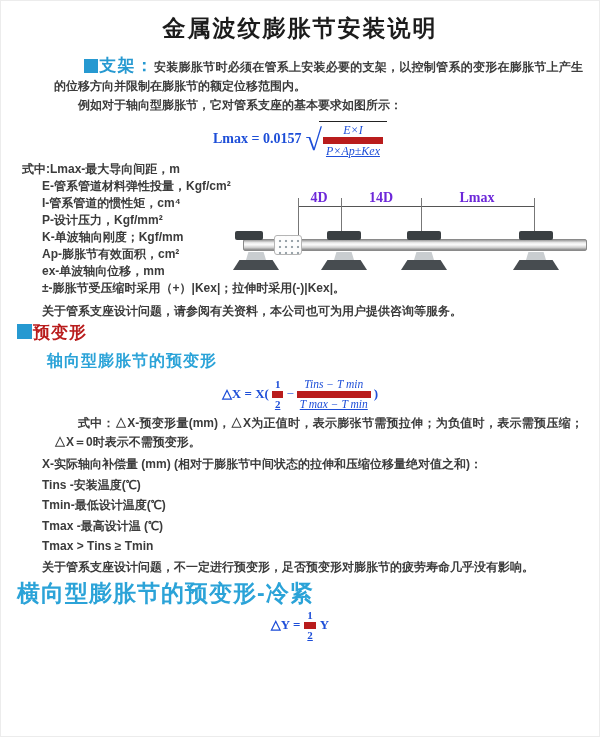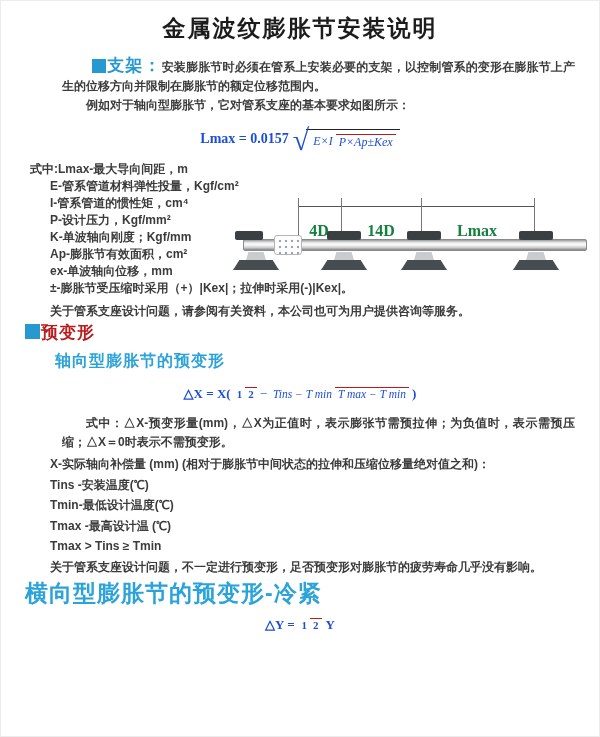--- a/index.html
+++ b/index.html
@@ -3,54 +3,54 @@
 <meta charset="utf-8">
 <style>
   * { margin:0; padding:0; box-sizing:border-box; }
   html,body { width:600px; height:737px; }
   body {
     font-family:"Liberation Sans", sans-serif;
     background:#ffffff; color:#3b3b3b;
     position:relative; overflow:hidden;
     border:1px solid #ececec;
   }
-  .page { position:absolute; inset:0; padding:0 24px; }
+  .page { position:absolute; inset:0; padding:0 16px; }
 
   h1.title { margin-top:12px; text-align:center; font-size:23px; line-height:30px;
              font-weight:bold; color:#1c1c1c; letter-spacing:2px; }
 
   .para, .def-line, .note { font-size:12px; font-weight:600; color:#3b3b3b;margin-left:37px; }
   .para { line-height:19px; text-align:justify; }
   .indent { text-indent:24px; }
 
   .marker { display:inline-block; width:14px; height:14px; background:#2699d1;
             vertical-align:-2px; margin-right:1px; }
   .sec-head { font-size:17px; font-weight:bold; color:#2699d1; letter-spacing:1px; }
   .intro { margin-top:13px; text-indent:30px; }
 
   .formula { text-align:center; font-family:"Liberation Serif", serif; color:#1d4ed8; }
   .f1 { margin:5px 0 3px; height:38px; display:flex; align-items:center; justify-content:center; }
   .f-lhs { font-weight:bold; font-size:14px; margin-right:4px; }
   .sqrt { font-size:30px; font-weight:normal; line-height:30px; margin-right:-3px; position:relative; top:1px; }
   .radicand { display:inline-block; border-top:1.4px solid #222; padding:1px 4px 0 4px; }
-  .frac { display:inline-flex; flex-direction:row; align-items:center; vertical-align:middle; }
+  .frac { display:inline-flex; flex-direction:column; vertical-align:middle; }
   .frac .num, .frac .den { font-size:12px; line-height:14px; padding:0 3px; font-style:italic; }
-  .frac .den { border-top:1px solid #b91c1c; }
+  .frac .den { border-top:7px solid #b91c1c;text-decoration:underline; }
 
   .defs { margin-top:2px; }
   .def-line { line-height:17px; margin-left:5px; white-space:nowrap; }
   .def-line.item { margin-left:25px; }
   .def-line.consult { margin-top:5px; margin-left:25px; line-height:19px; }
 
   
   .diagram { position:absolute; left:240px; top:190px; width:348px; height:100px; }
   .dim-top { position:absolute; top:15px; left:57px; width:236px; border-top:1px solid #555; }
   .tick { position:absolute; top:7px; width:1px; height:42px; background:#777; }
   .dim-label { position:absolute; top:-1px; transform:translateX(-50%);
-               font-family:"Liberation Serif", serif; font-weight:bold; font-size:16px; color:#15803d;margin-top:32px; }
+               font-family:"Liberation Serif", serif; font-weight:bold; font-size:14px; color:#6d28d9; }
   .pipe { position:absolute; left:2px; top:48px; width:344px; height:12px; border-radius:2px;
           border:1px solid #8a8a8a;
           background:linear-gradient(to bottom,#9a9a9a 0,#ededed 28%,#fafafa 48%,#cfcfcf 75%,#858585 100%); }
   .bellows { position:absolute; left:33px; top:44px; width:28px; height:20px; background:#fdfdfd;
              border:1px solid #b5b5b5; border-radius:3px;
              background-image:radial-gradient(circle, #9aa4aa 1px, transparent 1.6px);
              background-size:6px 6px; background-position:2px 2px; }
   .support { position:absolute; top:40px; width:46px; height:40px; }
   .support .clamp { position:absolute; left:6px; top:0; width:34px; height:9px; background:#3a3f42; border-radius:2px; }
   .support .neck  { position:absolute; left:13px; top:21px; width:20px; height:8px; background:#c9cdd0;

